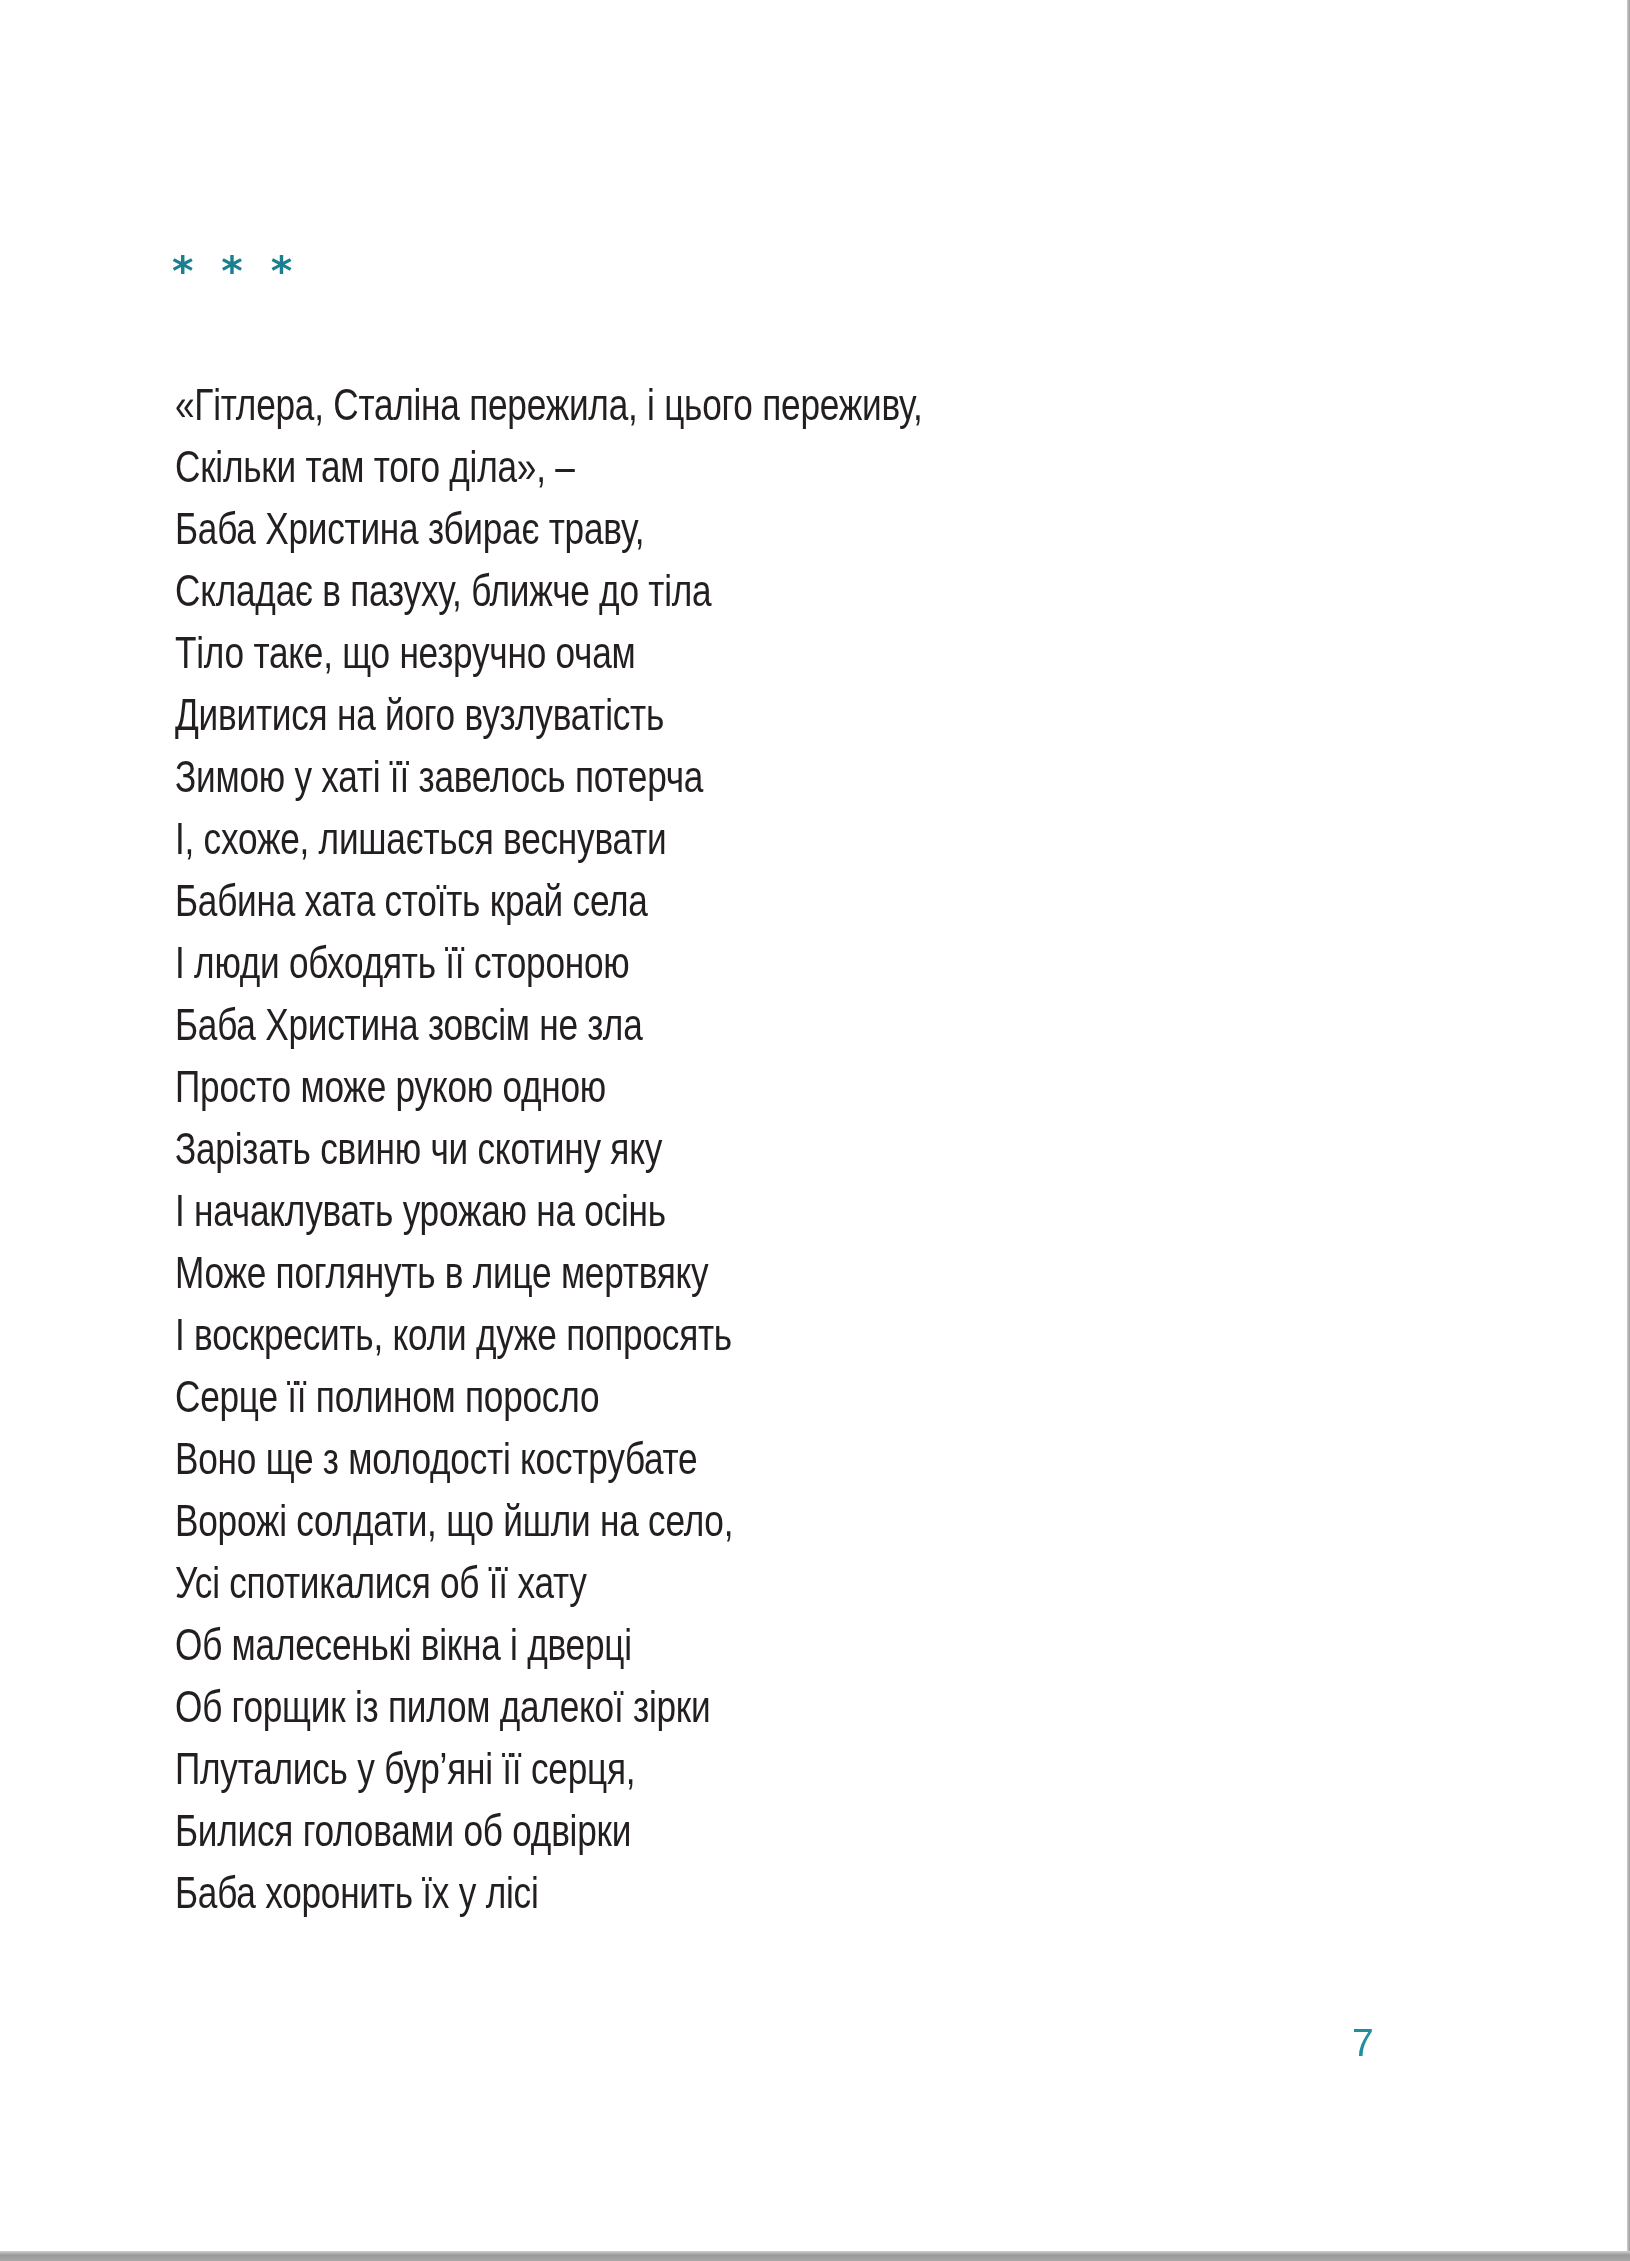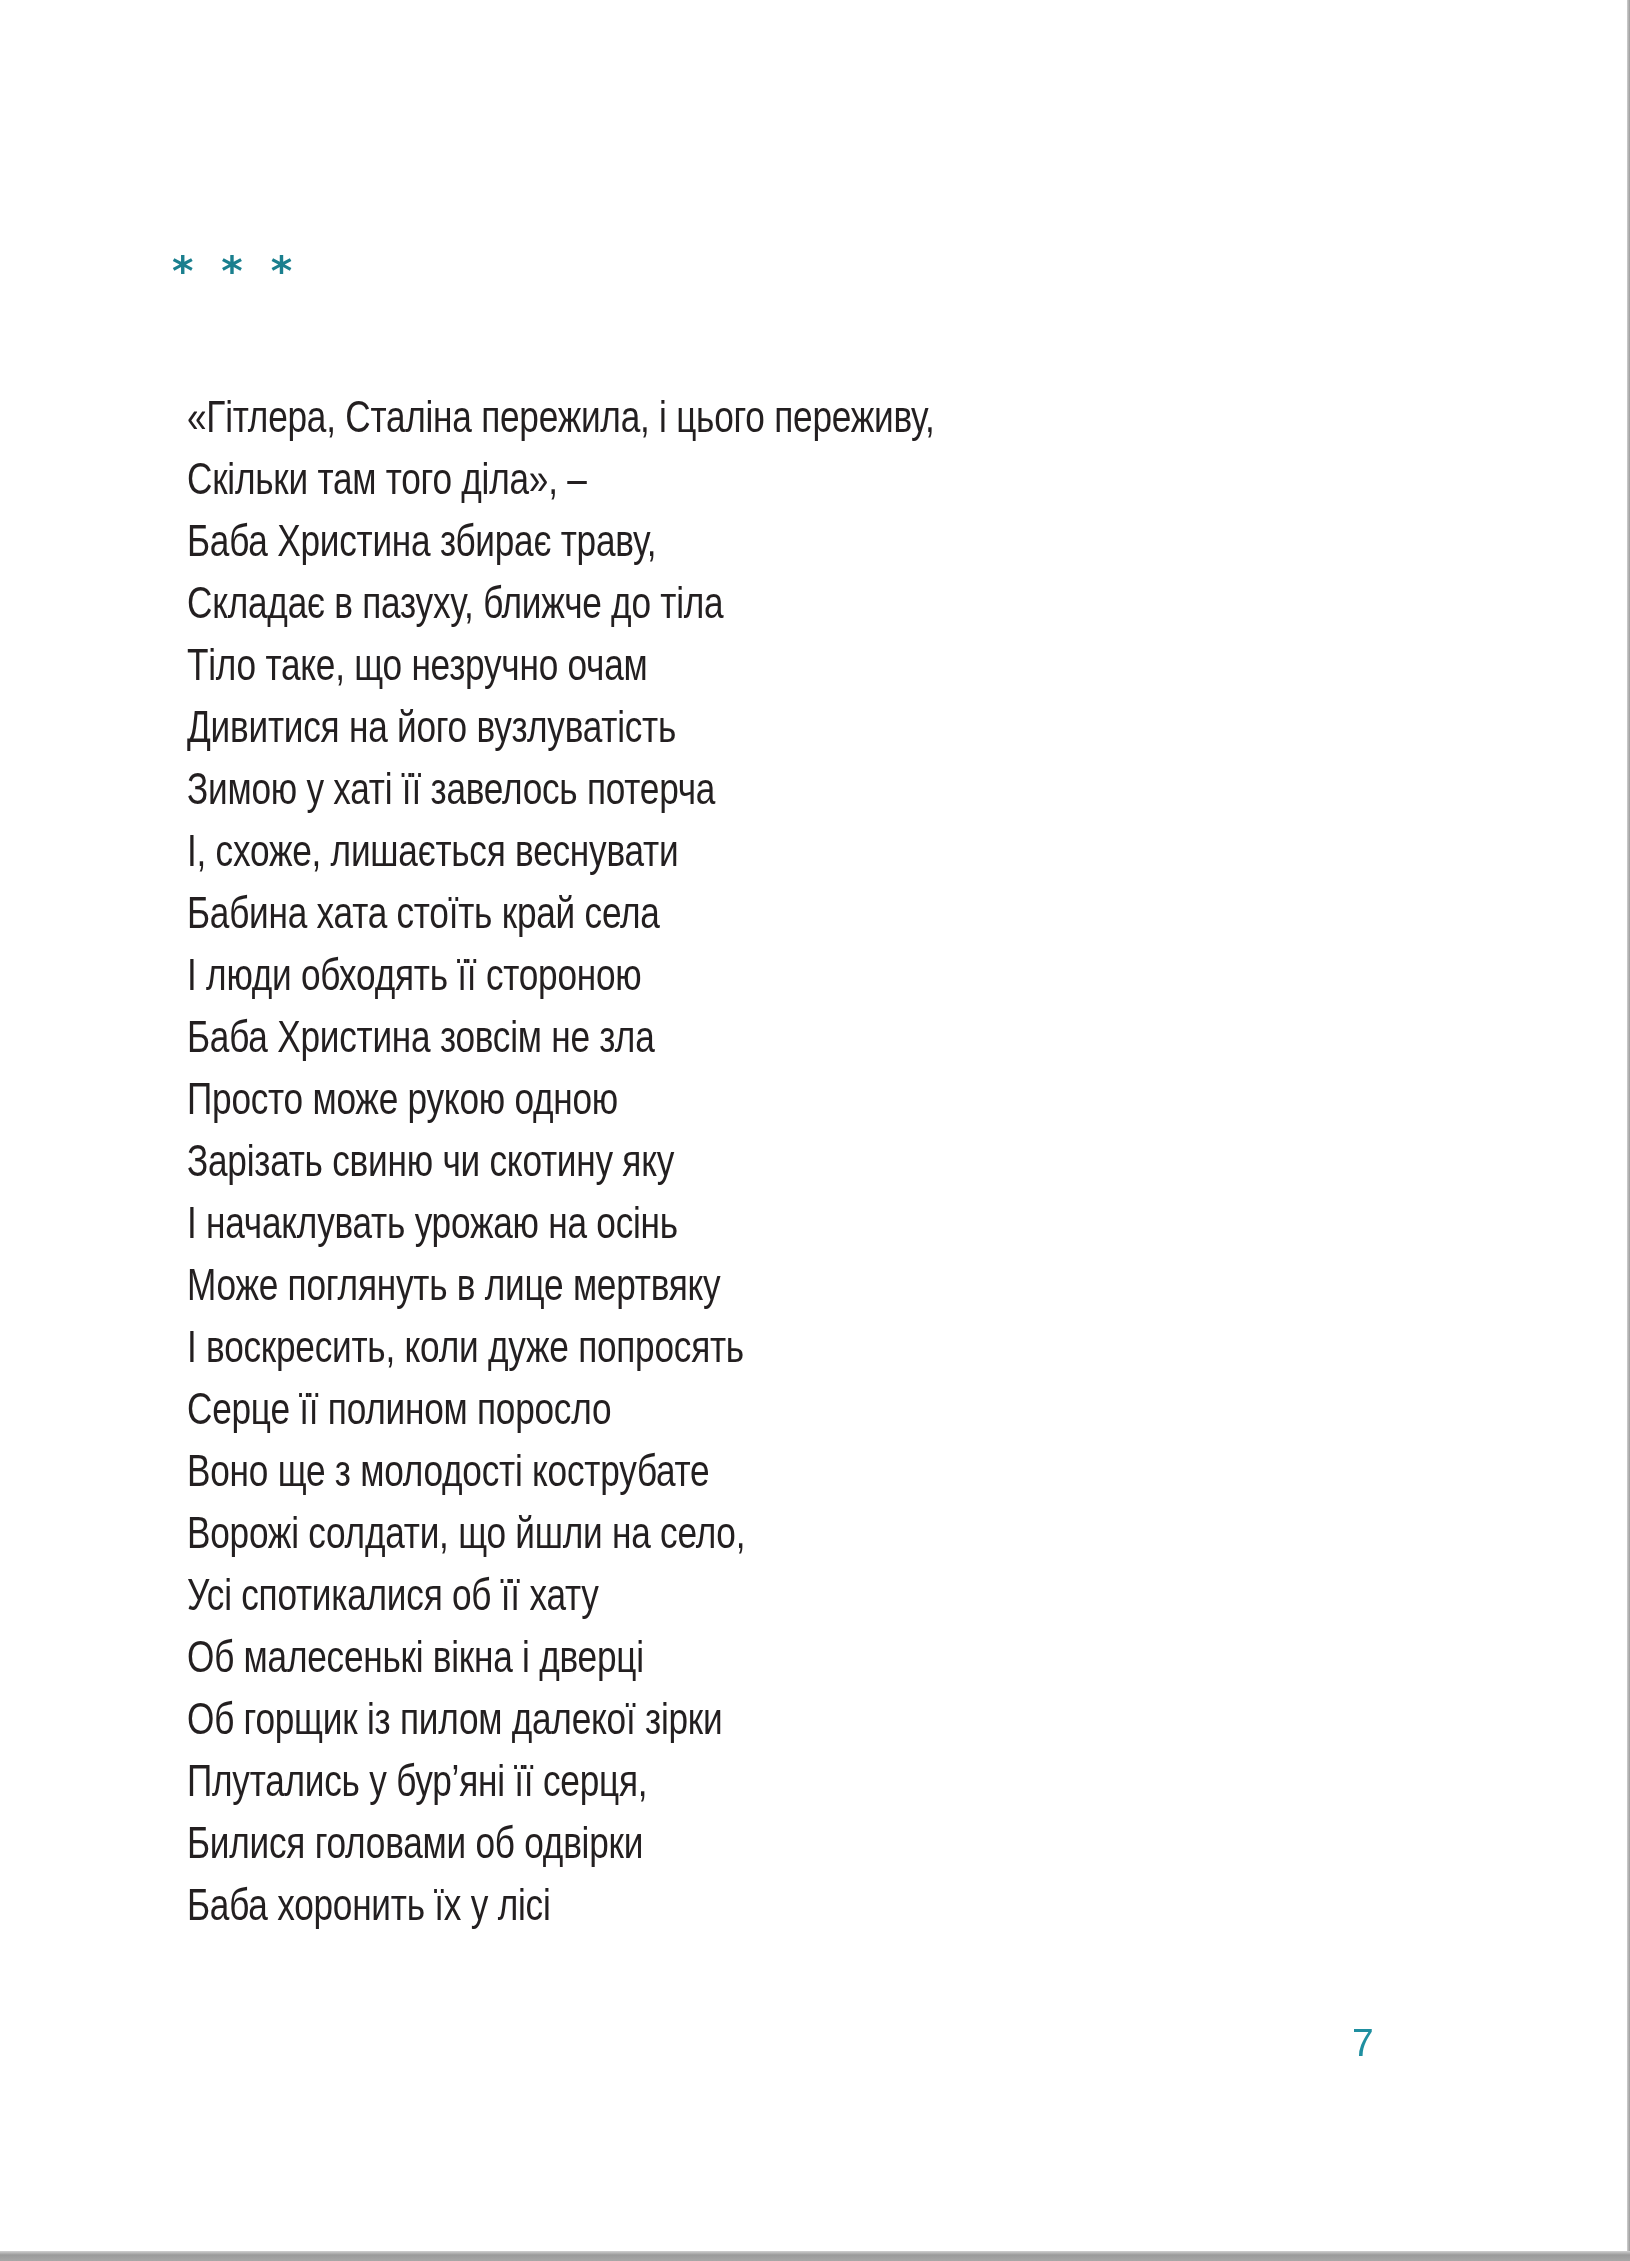--- a/index.html
+++ b/index.html
@@ -48,21 +48,21 @@
       font-size: 41px;
       line-height: 41px;
       letter-spacing: 6.8px;
       color: #1a7f8e;
       white-space: nowrap;
     }
     .poem {
       position: absolute;
       left: 175px;
       top: 374px;
-      margin: 12px;
+      margin: 0;
       padding: 0;
       list-style: none;
     }
     .poem-line {
       display: block;
       height: 62px;
       line-height: 62px;
       font-family: "Liberation Sans", sans-serif;
       font-size: 44px;
       color: #231f20;

